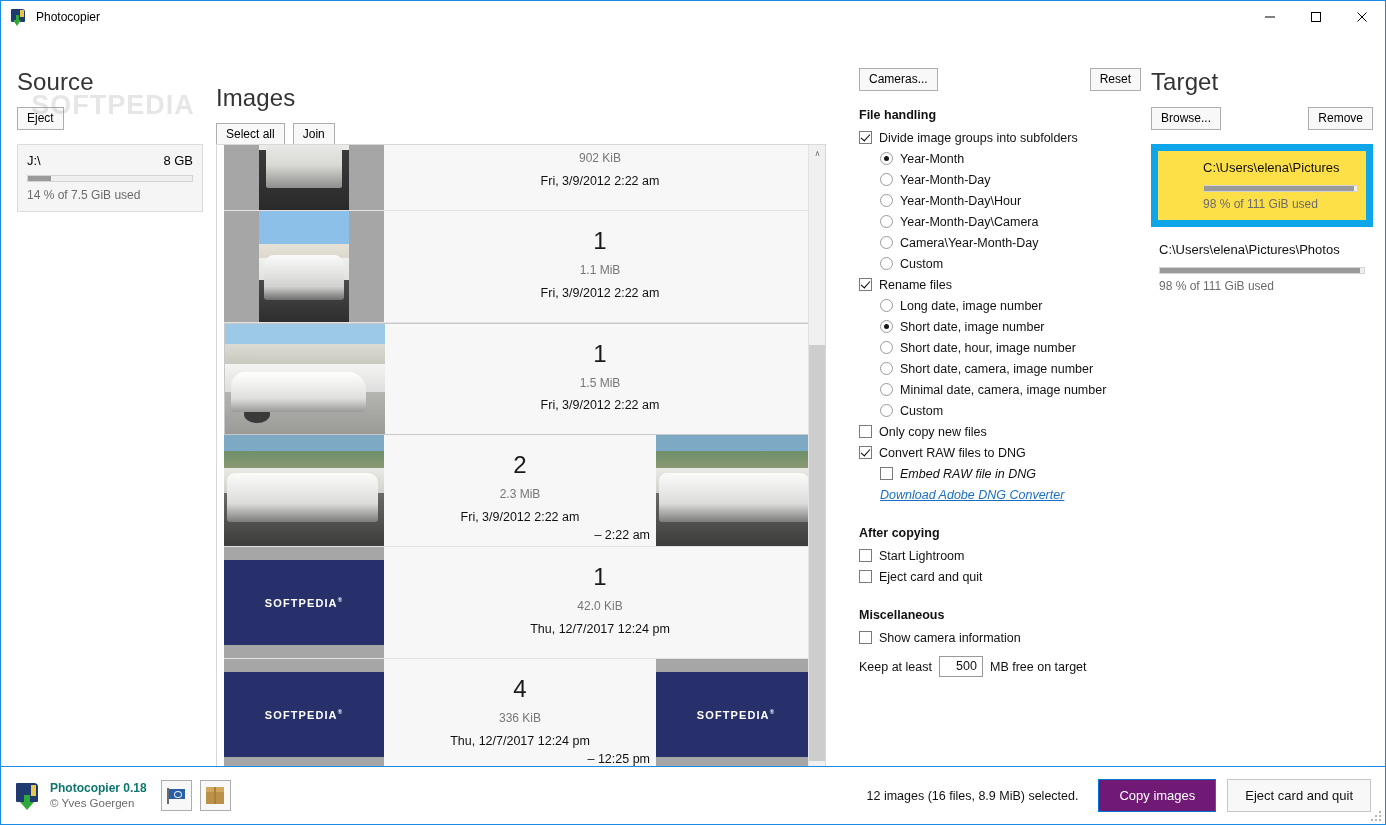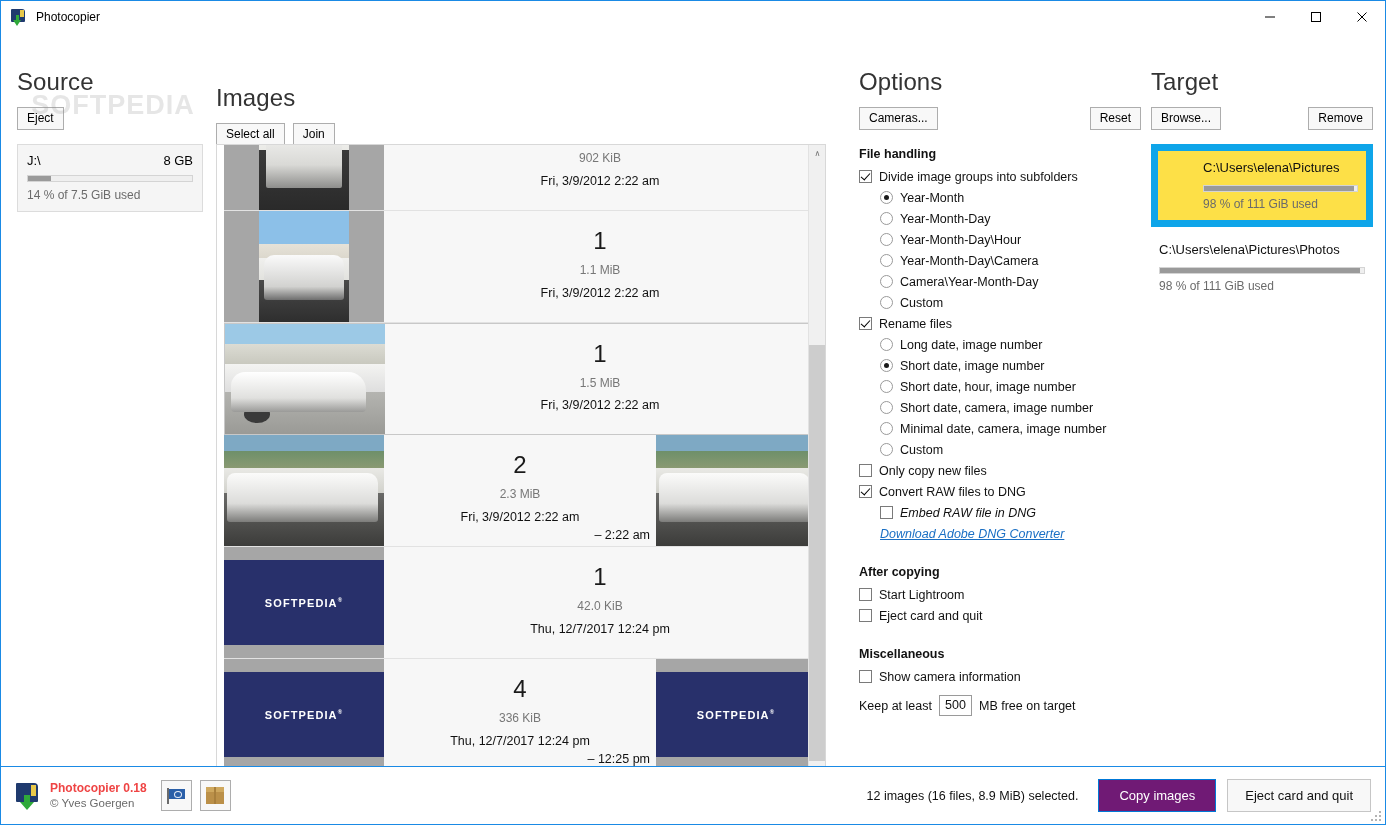--- a/index.html
+++ b/index.html
@@ -168,21 +168,21 @@
   }
   .rb.checked::after{
     content:""; position:absolute; left:3px; top:3px; width:5px; height:5px;
     background:#1a1a1a; border-radius:50%;
   }
   .opt-label { font-size:12.5px; color:#111; }
   .opt-link { font-size:12.5px; color:#1a6fc4; text-decoration:underline; }
   .spacer-18 { height:18px; }
   .keep-row { display:flex; align-items:center; font-size:12.5px; color:#111; margin-top:10px; }
   .keep-input {
-    width:33px; height:21px; border:1px solid #9a9a9a; background:#fff;
+    width:44px; height:21px; border:1px solid #9a9a9a; background:#fff;
     margin:0 7px; text-align:right; padding-right:5px; font-size:12.5px;
     line-height:19px; color:#111; font-family:"Liberation Sans", sans-serif;
   }
 
   
   .target { position:absolute; left:1150px; top:36px; width:222px; }
   .target .col-title { margin-bottom: 11px; }
   .target-buttons { display:flex; justify-content:space-between; margin-bottom: 14px; }
   .target-card { padding: 7px 8px 9px; margin-bottom: 6px; }
   .target-card.selected { background:#fde047; border:7px solid #0ea5e9;padding-left:45px; }
@@ -196,21 +196,21 @@
     position:absolute; left:0; right:0; bottom:0; height:58px;
     border-top:1px solid #1a8ae5; background:#fff;
     display:flex; align-items:center; padding: 0 14px;
   }
   .app-icon { width:26px; height:30px; position:relative; margin-right:9px; flex:0 0 26px; }
   .app-icon .card { position:absolute; left:1px; top:2px; width:22px; height:19px; background:#1f3a6e; border-radius:1px 4px 1px 1px; }
   .app-icon .card::after{content:"";position:absolute;right:2px;top:2px;width:5px;height:11px;background:#e8c84a;}
   .app-icon .ar-stem{position:absolute;left:9px;top:14px;width:6px;height:8px;background:#2fa93a;}
   .app-icon .ar-head{position:absolute;left:5px;top:21px;width:0;height:0;border-left:7px solid transparent;border-right:7px solid transparent;border-top:8px solid #2fa93a;}
   .app-meta { line-height:15px; margin-right:14px; }
-  .app-name { font-size:12px; font-weight:bold; color:#ef4444; }
+  .app-name { font-size:12px; font-weight:bold; color:#0f766e; }
   .app-copy { font-size:11.5px; color:#6b6b6b; }
   .icon-btn {
     width:31px; height:31px; border:1px solid #adadad; background:#f8f8f8;
     margin-right:8px; display:flex; align-items:center; justify-content:center;
   }
   .flag-ic { width:19px; height:16px; position:relative; }
   .flag-ic .pole{position:absolute;left:0;top:0;width:2px;height:16px;background:#6b6b6b;}
   .flag-ic .cloth{position:absolute;left:2px;top:1px;width:16px;height:10px;background:#2a5fa8;}
   .flag-ic .cloth::after{content:"";position:absolute;left:5px;top:2.5px;width:6px;height:5px;border:1.3px solid #e8eef8;border-radius:50%;}
   .box-ic { width:18px; height:17px; position:relative; }
@@ -369,21 +369,20 @@
           </div>
         </div>
       <div class="vscroll">
         <div class="arrow up">∧</div>
         <div class="thumb-bar" id="scroll-thumb" style="top: 200.3px; height: 415.48px;"></div>
         <div class="arrow down">∨</div>
       </div>
     </div>
 
     <div class="options">
-      <div class="col-title">Options</div>
       <div class="options-buttons">
         <button class="btn">Cameras...</button>
         <button class="btn">Reset</button>
       </div>
 
       <div class="group-title">File handling</div>
 
       <div class="opt-row">
         <span class="cb checked"></span>
         <span class="opt-label">Divide image groups into subfolders</span>

